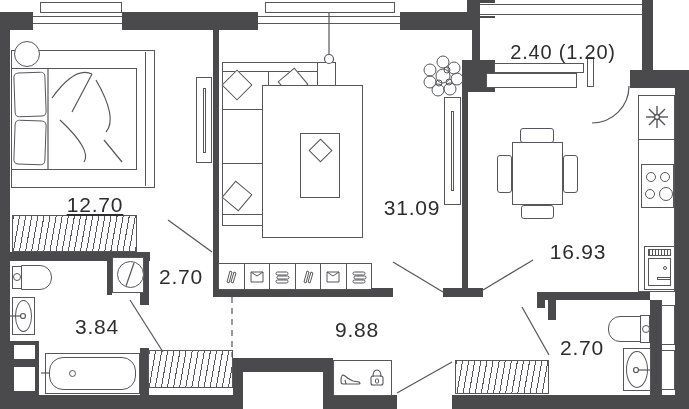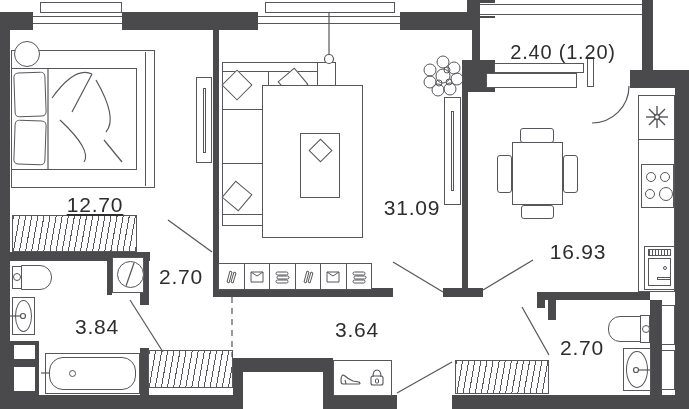--- a/index.html
+++ b/index.html
@@ -242,18 +242,18 @@
           <circle cx="439" cy="83" r="3"></circle>
           <circle cx="449" cy="82" r="3"></circle>
       </g>
     </g>
   </svg>
 
   <div class="lbl" style="left:95px;top:205px;text-decoration:underline;">12.70</div>
   <div class="lbl" style="left:181px;top:277px;">2.70</div>
   <div class="lbl" style="left:97px;top:327px;">3.84</div>
   <div class="lbl" style="left:412px;top:208px;">31.09</div>
-  <div class="lbl" style="left:357px;top:330px;">3.64</div>
+  <div class="lbl" style="left:357px;top:330px;">9.88</div>
   <div class="lbl" style="left:578px;top:252px;">16.93</div>
   <div class="lbl" style="left:582px;top:348px;">2.70</div>
   <div class="lbl small" style="left:563px;top:52px;">2.40 (1.20)</div>
 
 </div>
 
 </body></html>

